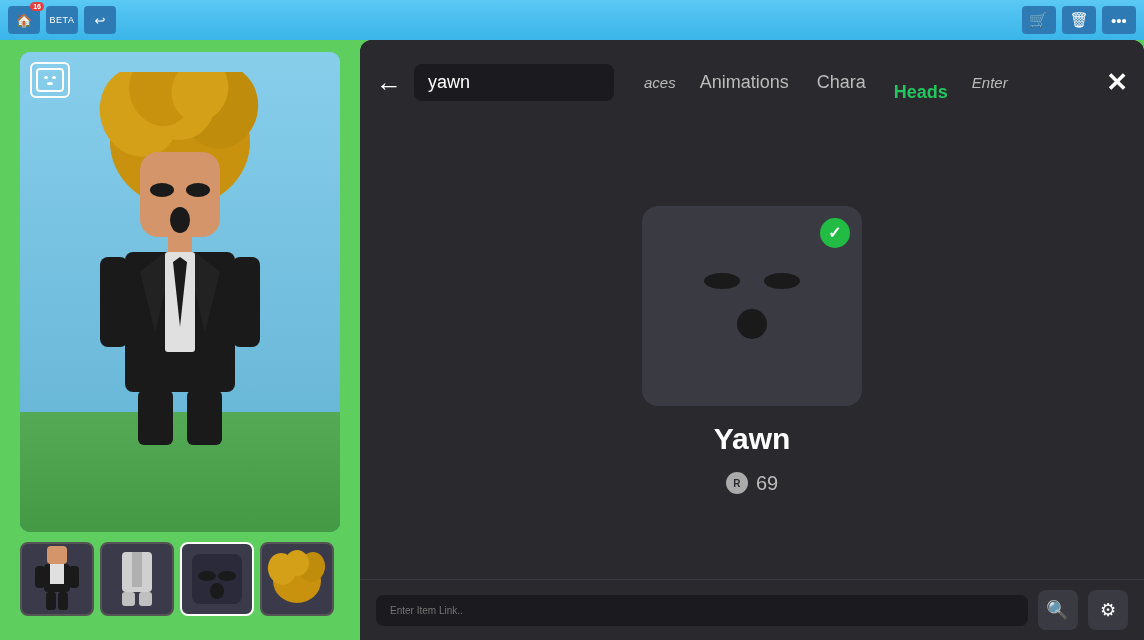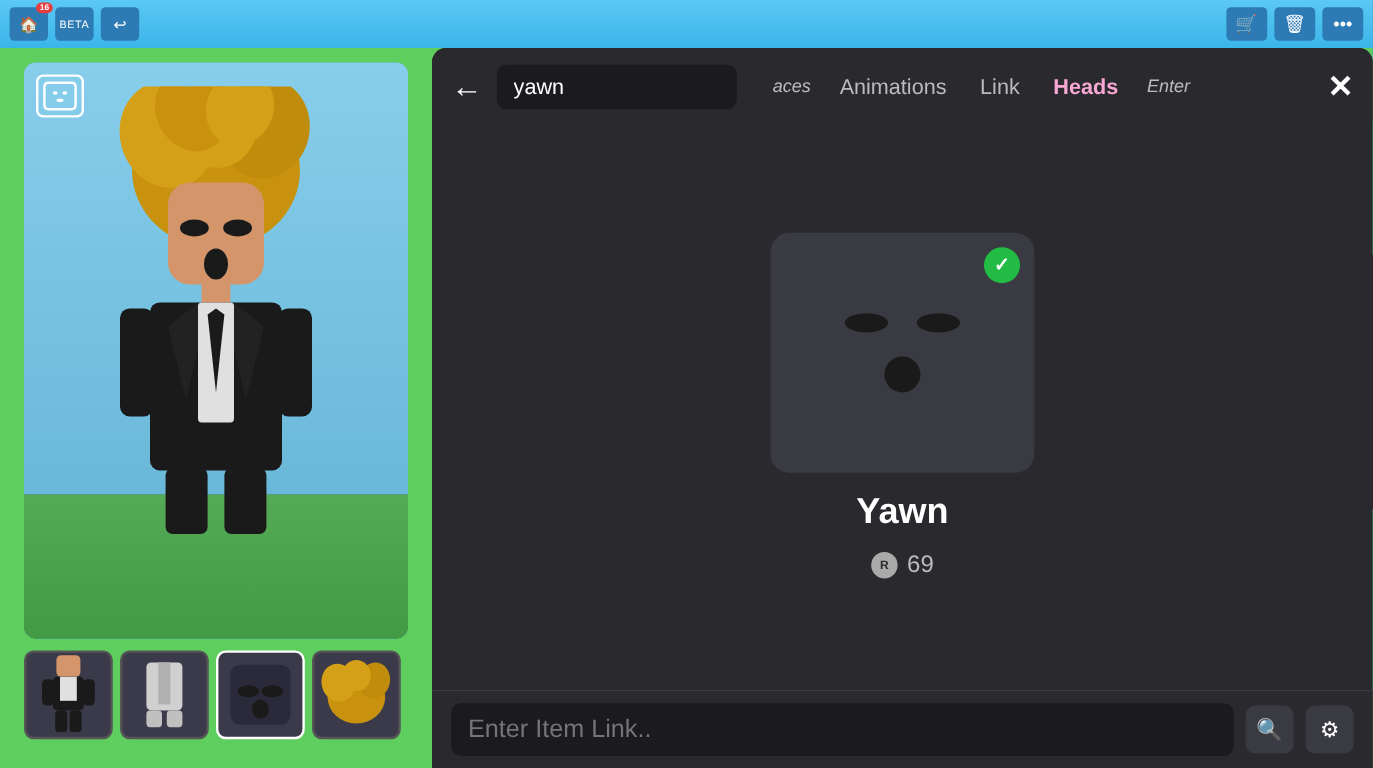--- a/index.html
+++ b/index.html
@@ -206,22 +206,23 @@
       flex: 1;
     }
     .nav-tab {
       color: #bbb;
       font-size: 18px;
       padding: 8px 14px;
       cursor: pointer;
       white-space: nowrap;
     }
     .nav-tab.active {
-      color: #f9a8d4;
-      font-weight: bold;
+      color: #22c55e;
+      font-weight: bold;
+      margin-top: 20px;
     }
     .nav-tab-partial {
       color: #bbb;
       font-size: 15px;
       padding: 8px 10px;
       cursor: pointer;
       font-style: italic;
     }
     .close-btn {
       color: white;
@@ -325,21 +326,21 @@
       background: #2a2a2e;
       border-top: 1px solid #3a3a42;
       flex-shrink: 0;
     }
     .item-link-input {
       flex: 1;
       background: #1a1a1f;
       border: none;
       border-radius: 8px;
       color: #888;
-      font-size: 21px;
+      font-size: 10px;
       padding: 10px 14px;
       outline: none;
     }
     .bottom-icon-btn {
       width: 40px;
       height: 40px;
       background: #3a3a42;
       border-radius: 8px;
       display: flex;
       align-items: center;
@@ -489,21 +490,21 @@
   </div>
 
   <div class="right-panel">
 
     <div class="search-nav-bar">
       <span class="back-btn">←</span>
       <input class="search-box" type="text" value="yawn" style="">
       <div class="nav-tabs">
         <span class="nav-tab-partial">aces</span>
         <span class="nav-tab">Animations</span>
-        <span class="nav-tab">Link</span>
+        <span class="nav-tab">Chara</span>
         <span class="nav-tab active">Heads</span>
         <span class="nav-tab-partial">Enter</span>
       </div>
       <span class="close-btn">✕</span>
     </div>
 
     <div class="item-display">
       <div class="item-card">
         <div class="selected-check">✓</div>
         <div class="item-face">

